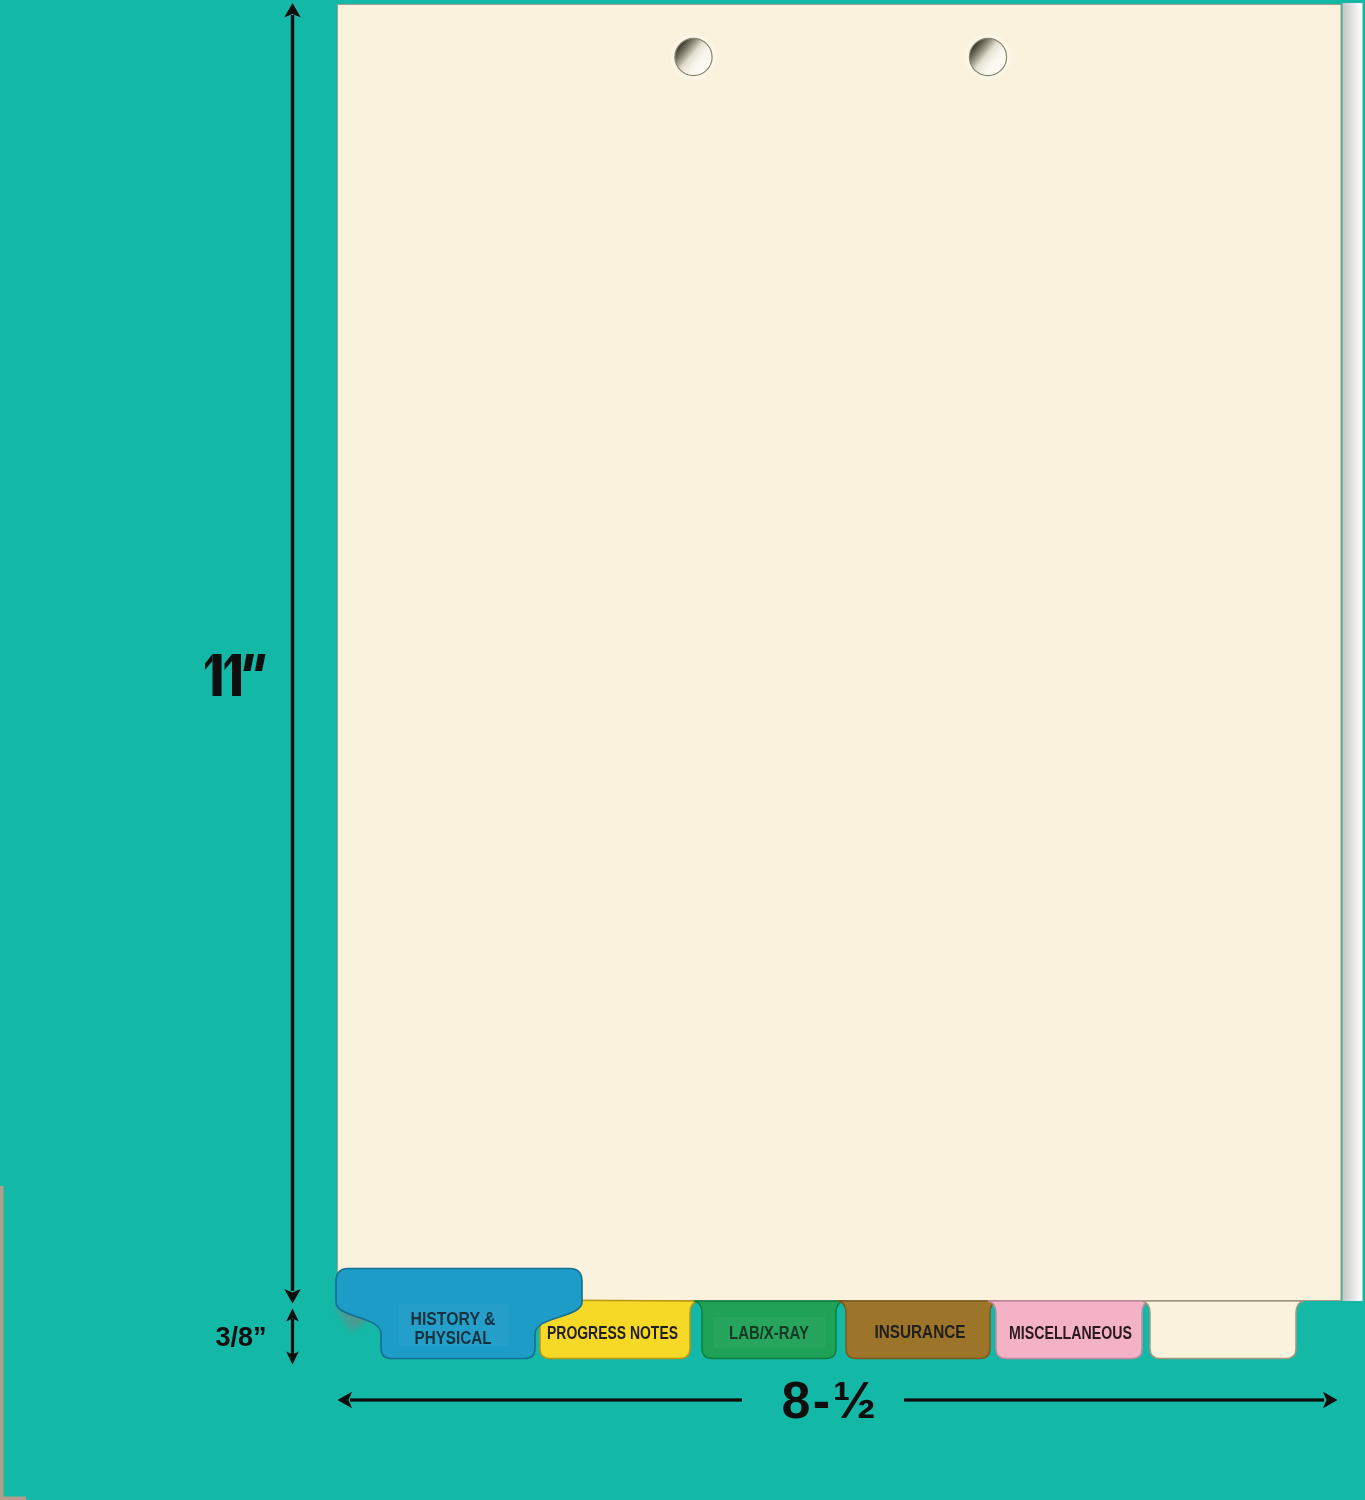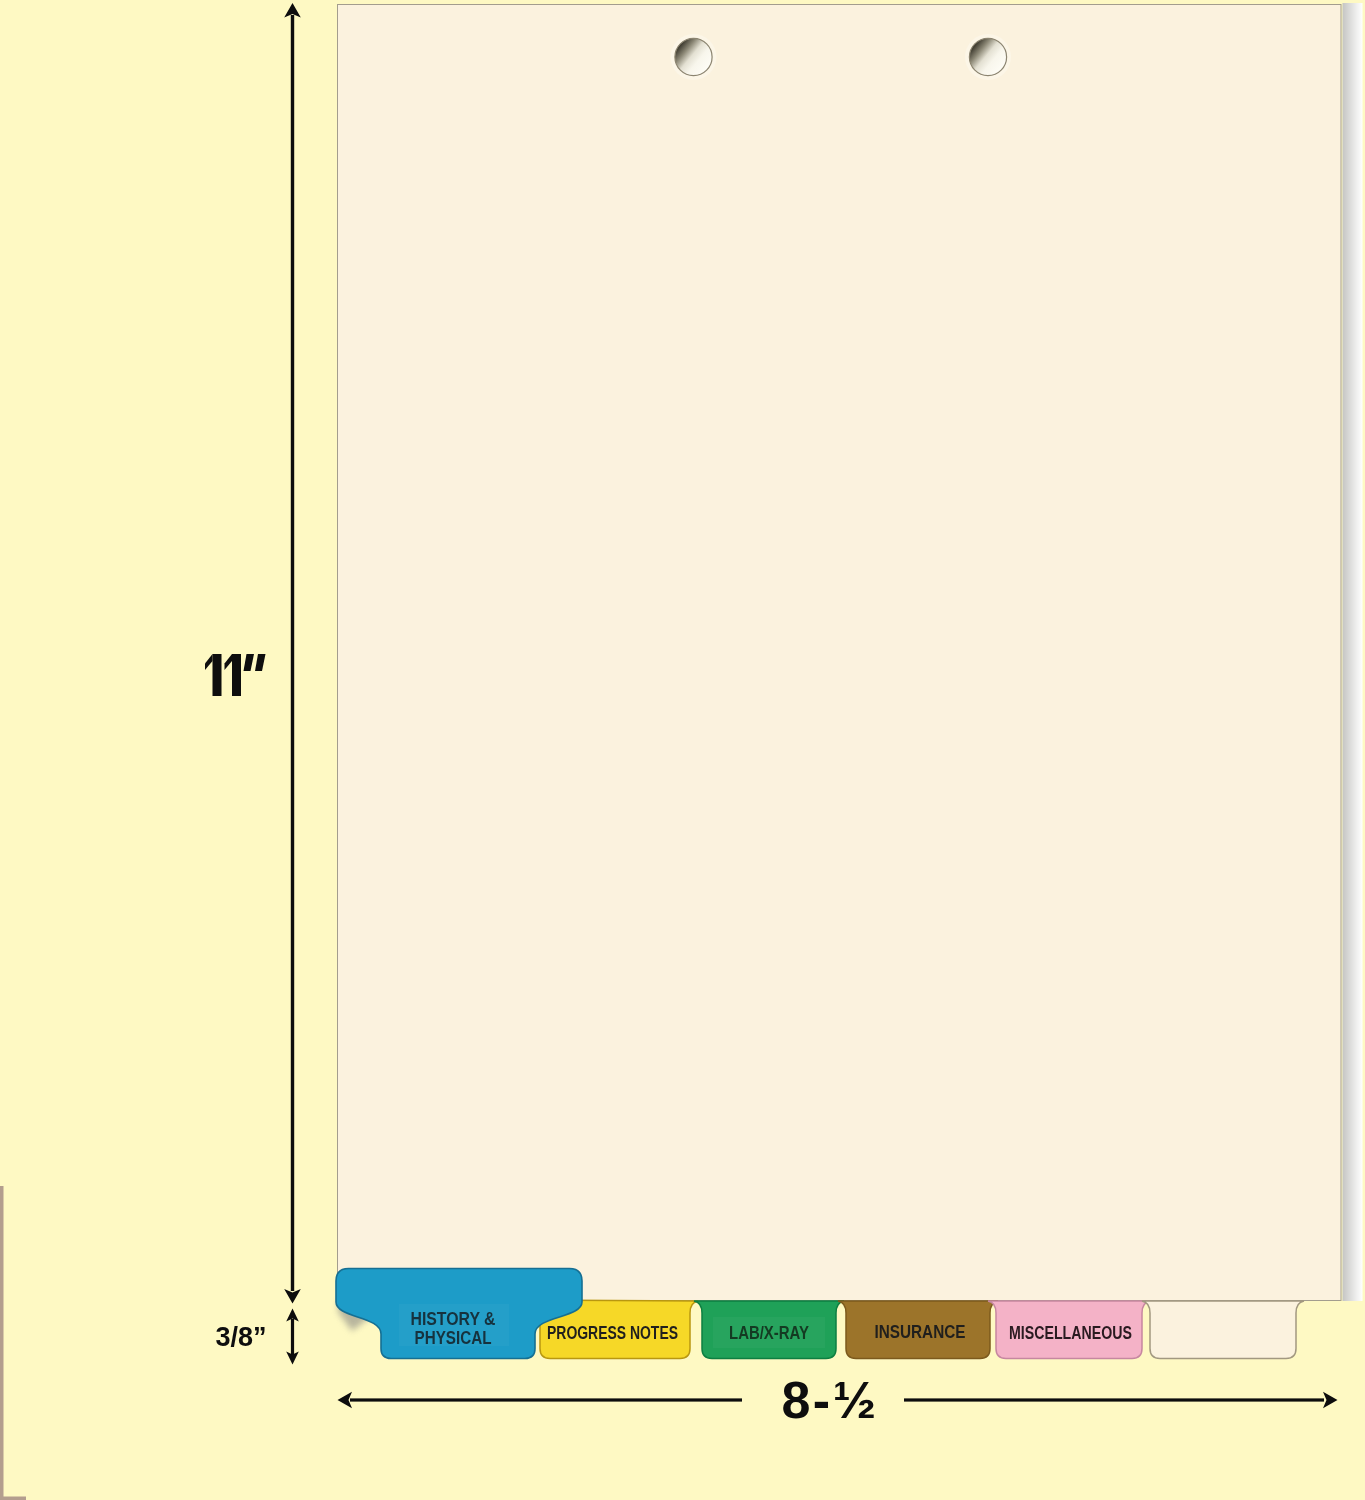--- a/index.html
+++ b/index.html
@@ -1,16 +1,16 @@
 <!DOCTYPE html>
 <html><head>
 <meta charset="utf-8">
 <style>
   html,body{margin:0;padding:0;background:#ffffff;}
-  .wrap{position:relative;width:1365px;height:1500px;overflow:hidden;background:#fef9c3;}
+  .wrap{position:relative;width:1365px;height:1500px;overflow:hidden;background:#14b8a6;}
   svg text{font-family:"Liberation Sans", sans-serif;font-weight:700;}
 </style>
 </head>
 <body>
 <div class="wrap">
 <svg width="1365" height="1500" viewBox="0 0 1365 1500">
   <defs>
     <linearGradient id="holeg" x1="0" y1="0.12" x2="0.92" y2="0.88">
       <stop offset="0" stop-color="#1f1c15"></stop>
       <stop offset="0.12" stop-color="#3a372c"></stop>

